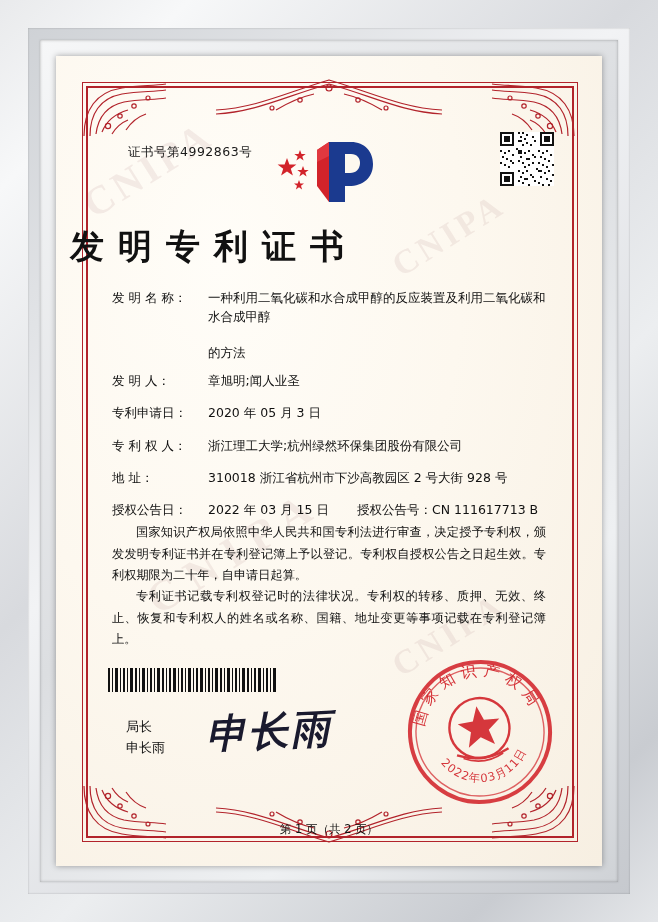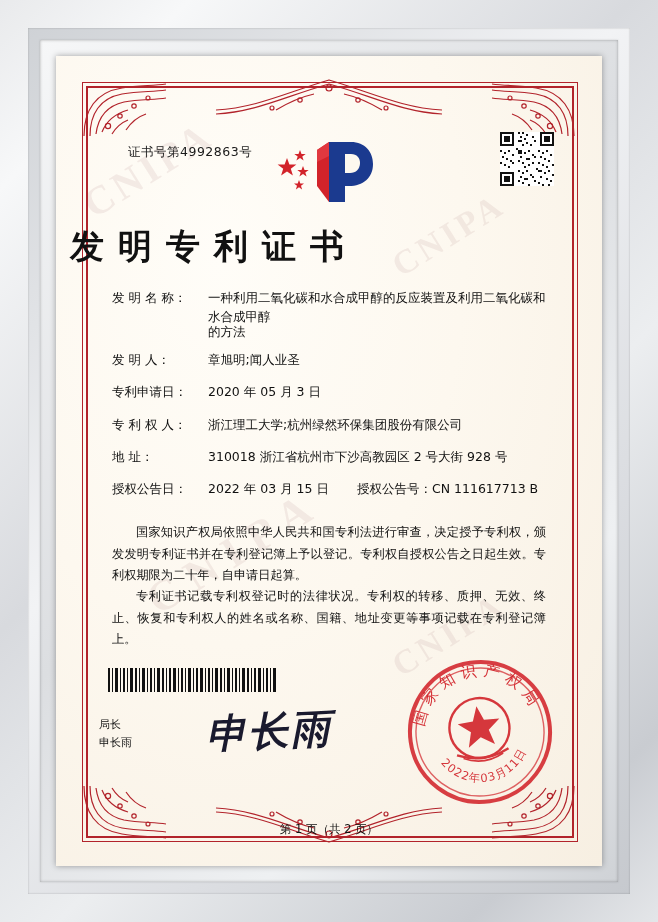--- a/index.html
+++ b/index.html
@@ -81,21 +81,21 @@
   }
   .title{
     position:absolute;left:0;right:0;top:168px;text-align:left;
     font-size:34px;font-weight:bold;color:#111;
     letter-spacing:14px;text-indent:14px;
     font-family:"DejaVu Sans","Liberation Sans",sans-serif;
   }
 
   
   .fields{position:absolute;left:56px;top:232px;width:440px;}
-  .row{display:flex;align-items:flex-start;margin-bottom:2px;font-size:12.5px;color:#111;line-height:1.55;}
+  .row{display:flex;align-items:flex-start;margin-bottom:23px;font-size:12.5px;color:#111;line-height:1.55;}
   .lbl{width:96px;flex:none;letter-spacing:0;white-space:nowrap;}
   .val{flex:1;}
   .sub{margin-left:96px;font-size:12.5px;color:#111;margin-top:-5px;margin-bottom:9px;}
   .row-wide{margin-bottom:13px;}
   .inline-second{margin-left:28px;}
   .inline-lbl{white-space:nowrap;letter-spacing:0;}
 
   
   .para{
     position:absolute;left:56px;width:434px;
@@ -105,21 +105,21 @@
   .p1{top:466px;}
   .p2{top:530px;}
 
   
   .barcode{
     position:absolute;left:52px;top:612px;width:170px;height:24px;
   }
 
   
   .sig-labels{
-    position:absolute;left:43px;top:660px;font-size:11px;color:#111;line-height:1.65;
+    position:absolute;left:70px;top:660px;font-size:13px;color:#111;line-height:1.65;
   }
   .sig-script{
     position:absolute;left:150px;top:648px;
     font-family:"Liberation Serif",serif;
     font-size:40px;color:#1a1a2e;font-style:italic;font-weight:bold;
     letter-spacing:2px;
     transform:rotate(-3deg);
   }
   
   .seal{

